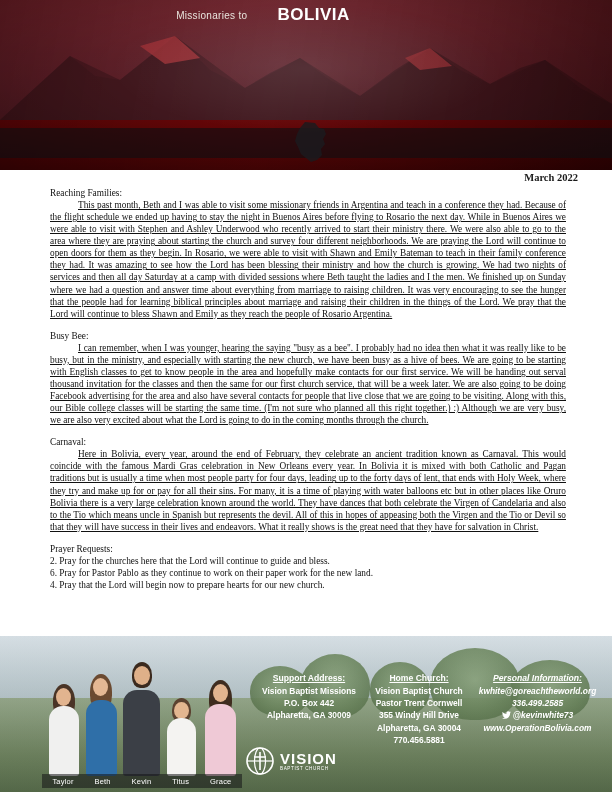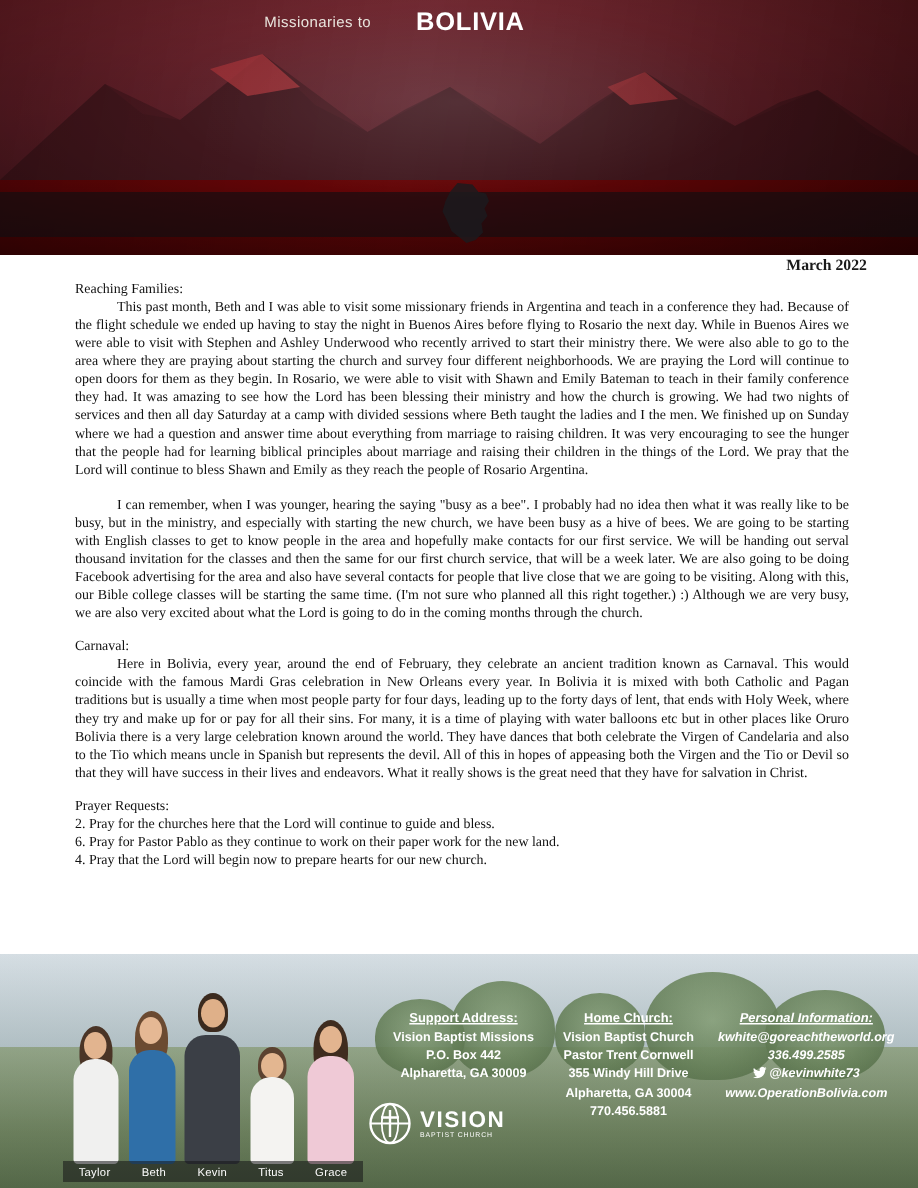--- a/index.html
+++ b/index.html
@@ -122,20 +122,21 @@
     margin: 0 0 1px 0;
   }
   .para {
     font-family: "Liberation Serif", serif;
     font-size: 9.3px;
     line-height: 1.30;
     color: #111;
     text-align: justify;
     margin: 0 0 11px 0;
     text-indent: 28px;
+    text-decoration: underline;
   }
   .prayer-head {
     font-family: "Liberation Serif", serif;
     font-size: 9.3px;
     color: #111;
     margin: 0 0 1px 0;
   }
   .prayer-item {
     font-family: "Liberation Serif", serif;
     font-size: 9.3px;
@@ -222,21 +223,21 @@
     font-size: 8.4px;
     color: #ffffff;
     line-height: 1.45;
     white-space: nowrap;
   }
   .fi-line.bold { font-weight: bold; }
 
   
   .vbc-logo {
     position: absolute;
-    left: 245px; bottom: 26px;
+    left: 245px; bottom: 14px;
     width: 100px; height: 34px;
     display: flex; align-items: center; gap: 5px;
   }
   .vbc-text { line-height: 1; }
   .vbc-v {
     font-family: "Liberation Sans", sans-serif;
     font-size: 15px; font-weight: bold; color: #ffffff; letter-spacing: 1px;
   }
   .vbc-sub {
     font-family: "Liberation Sans", sans-serif;
@@ -271,20 +272,21 @@
   </svg>
 </div>
 
 <div class="date-line">March 2022</div>
 
 <div class="content">
 
   <div class="sec-title">Reaching Families:</div>
   <p class="para">This past month, Beth and I was able to visit some missionary friends in Argentina and teach in a conference they had. Because of the flight schedule we ended up having to stay the night in Buenos Aires before flying to Rosario the next day. While in Buenos Aires we were able to visit with Stephen and Ashley Underwood who recently arrived to start their ministry there. We were also able to go to the area where they are praying about starting the church and survey four different neighborhoods. We are praying the Lord will continue to open doors for them as they begin. In Rosario, we were able to visit with Shawn and Emily Bateman to teach in their family conference they had. It was amazing to see how the Lord has been blessing their ministry and how the church is growing. We had two nights of services and then all day Saturday at a camp with divided sessions where Beth taught the ladies and I the men. We finished up on Sunday where we had a question and answer time about everything from marriage to raising children. It was very encouraging to see the hunger that the people had for learning biblical principles about marriage and raising their children in the things of the Lord. We pray that the Lord will continue to bless Shawn and Emily as they reach the people of Rosario Argentina.</p>
 
+  <div class="sec-title">Busy Bee:</div>
   <p class="para">I can remember, when I was younger, hearing the saying "busy as a bee". I probably had no idea then what it was really like to be busy, but in the ministry, and especially with starting the new church, we have been busy as a hive of bees. We are going to be starting with English classes to get to know people in the area and hopefully make contacts for our first service. We will be handing out serval thousand invitation for the classes and then the same for our first church service, that will be a week later. We are also going to be doing Facebook advertising for the area and also have several contacts for people that live close that we are going to be visiting. Along with this, our Bible college classes will be starting the same time. (I'm not sure who planned all this right together.) :) Although we are very busy, we are also very excited about what the Lord is going to do in the coming months through the church.</p>
 
   <div class="sec-title">Carnaval:</div>
   <p class="para">Here in Bolivia, every year, around the end of February, they celebrate an ancient tradition known as Carnaval. This would coincide with the famous Mardi Gras celebration in New Orleans every year. In Bolivia it is mixed with both Catholic and Pagan traditions but is usually a time when most people party for four days, leading up to the forty days of lent, that ends with Holy Week, where they try and make up for or pay for all their sins. For many, it is a time of playing with water balloons etc but in other places like Oruro Bolivia there is a very large celebration known around the world. They have dances that both celebrate the Virgen of Candelaria and also to the Tio which means uncle in Spanish but represents the devil. All of this in hopes of appeasing both the Virgen and the Tio or Devil so that they will have success in their lives and endeavors. What it really shows is the great need that they have for salvation in Christ.</p>
 
   <div class="prayer-head">Prayer Requests:</div>
   <div class="prayer-item">2. Pray for the churches here that the Lord will continue to guide and bless.</div>
   <div class="prayer-item">6. Pray for Pastor Pablo as they continue to work on their paper work for the new land.</div>
   <div class="prayer-item">4. Pray that the Lord will begin now to prepare hearts for our new church.</div>
 </div>

